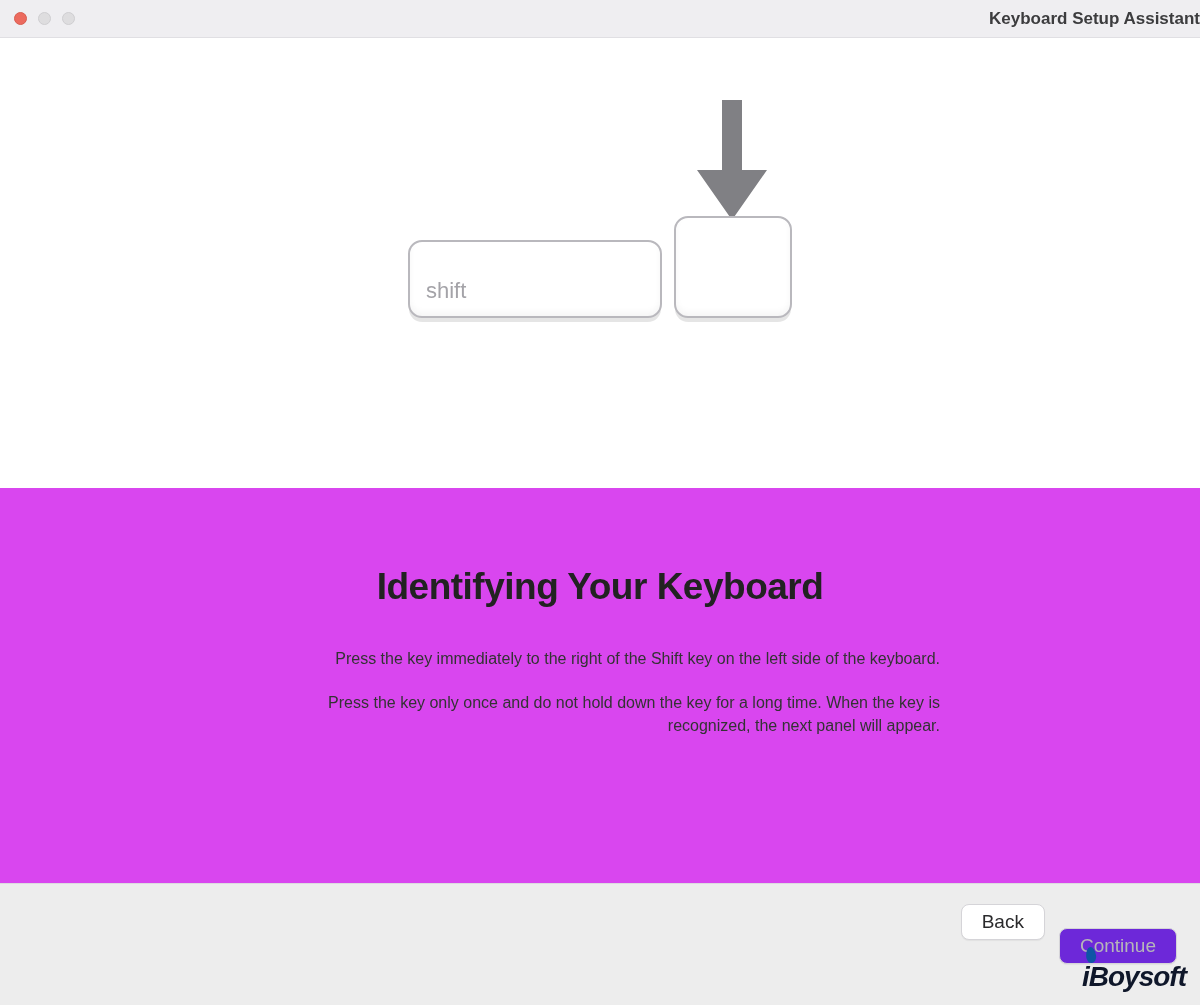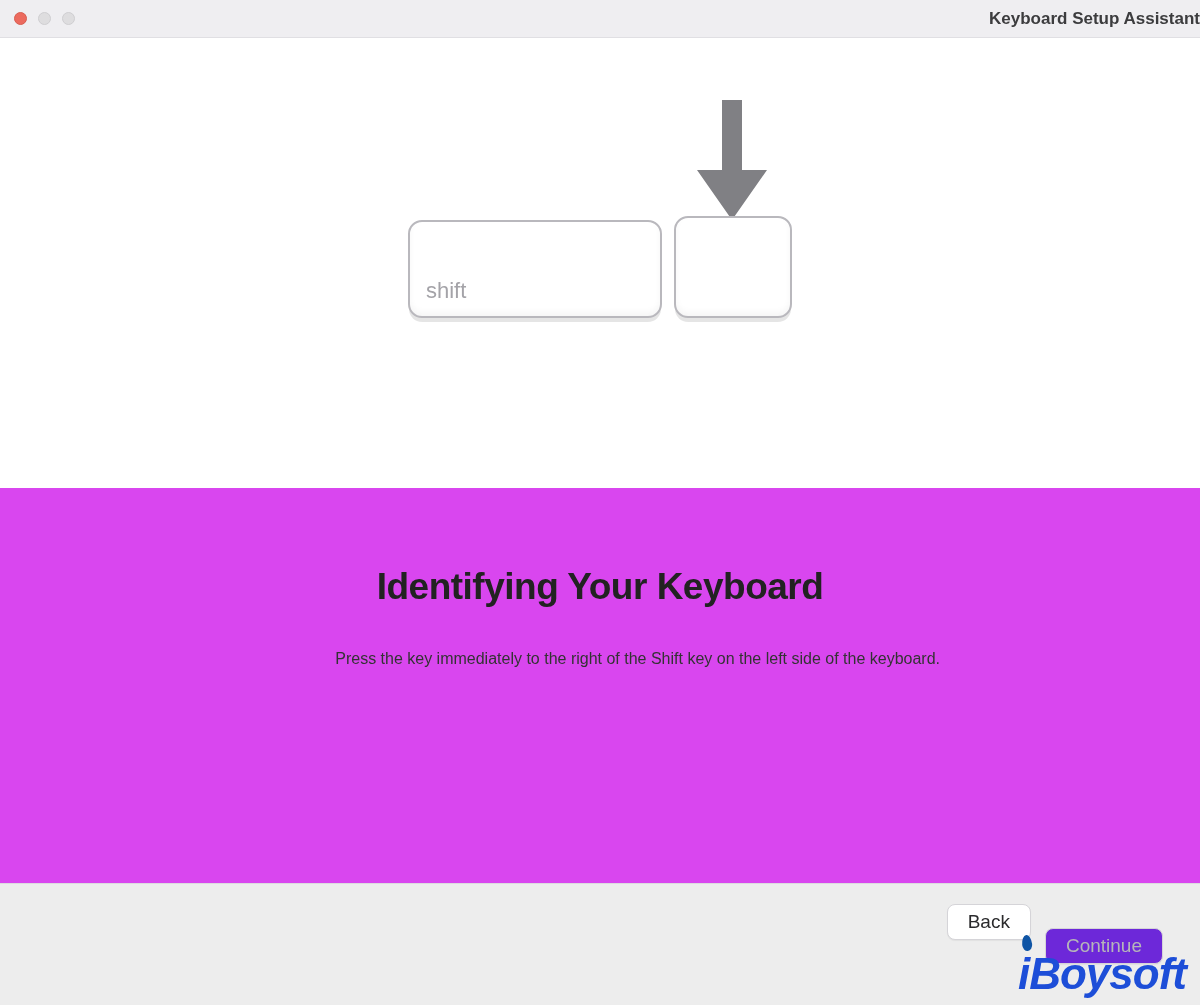--- a/index.html
+++ b/index.html
@@ -57,21 +57,21 @@
     }
     .keycap {
       position: relative;
       border: 2px solid #b9b8bd;
       border-radius: 14px;
       background: #ffffff;
       box-shadow: 0 5px 0 -1px rgba(0,0,0,0.10), inset 0 -4px 6px rgba(0,0,0,0.04);
     }
     .keycap.shift {
       width: 254px;
-      height: 98px;
+      height: 78px;
       padding-left: 47px;
     }
     .keycap.shift .kc-label {
       position: absolute;
       left: 16px;
       bottom: 12px;
       font-size: 22px;
       color: #a4a3a8;
       font-weight: 400;
     }
@@ -116,21 +116,21 @@
     .footer-bar {
       position: absolute;
       left: 0; right: 0;
       bottom: 0;
       height: 122px;
       border-top: 1px solid #dcdbdf;
       background: #ededed;
       display: flex;
       align-items: flex-start;
       justify-content: flex-end;
-      padding: 20px 37px 0 0;
+      padding: 20px 23px 0 0;
       gap: 14px;
     }
     .btn {
       font-size: 19px;
       padding: 6px 20px;
       border-radius: 8px;
       border: 1px solid #d5d4d8;
       background: #ffffff;
       font-family: inherit;
       cursor: pointer;
@@ -139,25 +139,25 @@
     .btn.back { color: #2a2a2c; font-weight: 500; }
     .btn.continue {
       color: #b6b6b9;
       background: #6d28d9;
       cursor: default;
       margin-top: 24px;
     }
     .watermark {
       position: absolute;
       right: 14px;
-      bottom: 6px;
-      font-size: 44px;
+      bottom: 12px;
+      font-size: 28px;
       font-weight: 800;
       font-style: italic;
-      color: #1d4ed8;
+      color: #0f172a;
       letter-spacing: -1px;
       font-family: "Arial Black", Arial, sans-serif;
       pointer-events: none;
     }
     .watermark .drop {
       position: relative;
       display: inline-block;
     }
     .watermark .drop::after {
       content: "";
@@ -192,20 +192,21 @@
       <span class="kc-label">shift</span>
     </div>
     <div class="keycap target"></div>
   </div>
 </div>
 
 <div class="lower-area">
   <div class="content-block">
     <h1 class="heading">Identifying Your Keyboard</h1>
     <p class="body-text">Press the key immediately to the right of the Shift key on the left side of the keyboard.</p>
+    <p class="body-text">Press the key only once and do not hold down the key for a long time. When the key is recognized, the next panel will appear.</p>
   </div>
 </div>
 
 <div class="footer-bar">
   <button class="btn back">Back</button>
   <button class="btn continue" disabled="">Continue</button>
 </div>
 
 <div class="watermark">
   <span class="drop">i</span><span>Boysoft</span>

